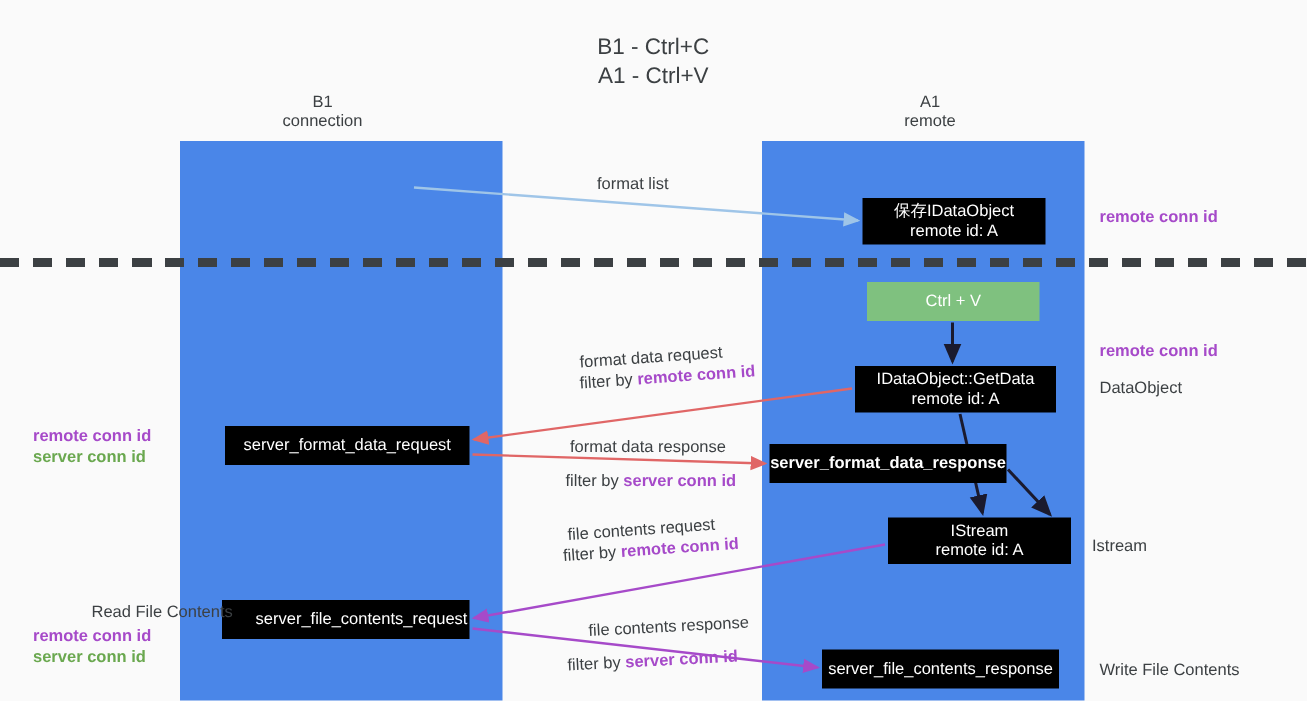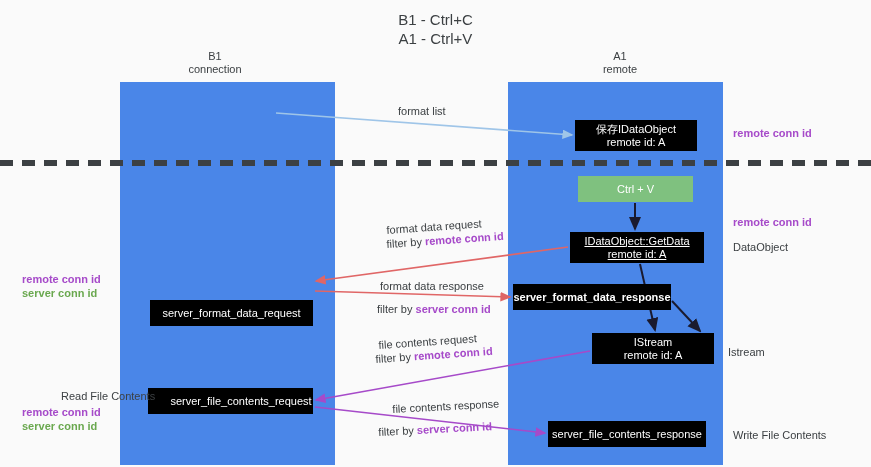--- a/index.html
+++ b/index.html
@@ -4,21 +4,21 @@
 <style>
   html,body{margin:0;padding:0;}
   body{
     width:871px;height:467px;
     background:#fafafa;
     font-family:"Liberation Sans","DejaVu Sans",sans-serif;
     position:relative;
     overflow:hidden;
     color:#3c4043;
   }
-  .stage{position:absolute;left:0;top:4px;width:871px;height:337px;}
+  .stage{position:absolute;left:0;top:16px;width:871px;height:337px;}
 
   
   .title{
     position:absolute;left:0;top:6px;width:871px;
     text-align:center;font-size:15px;line-height:19px;color:#3c4043;
     white-space:pre-line;
   }
 
   
   .lane-head{
@@ -46,22 +46,22 @@
     display:flex;flex-direction:column;align-items:center;justify-content:center;
     text-align:center;color:#ffffff;font-size:11px;line-height:13px;
     white-space:pre-line;padding:3px 6px;
   }
   .node.green{background:#7fc17f;}
   .node.orange{background:#000000;}
 
   #node-ctrl-c{left:160px;top:95px;width:115px;height:27px;}
   #node-save-idataobject{left:575px;top:116px;width:122px;height:31px;}
   #node-ctrl-v{left:578px;top:172px;width:115px;height:26px;}
-  #node-getdata{left:570px;top:228px;width:134px;height:31px;text-decoration:underline;}
-  #node-format-req{left:150px;top:268px;width:163px;height:26px;margin-top:28px;}
+  #node-getdata{left:570px;top:228px;width:134px;height:31px;}
+  #node-format-req{left:150px;top:268px;width:163px;height:26px;}
   #node-format-resp{left:513px;top:280px;width:158px;height:26px;font-weight:bold;}
   #node-istream{left:592px;top:329px;width:122px;height:31px;}
   #node-file-req{left:148px;top:384px;width:165px;height:26px;padding-left:27px;}
   #node-file-resp{left:548px;top:417px;width:158px;height:26px;}
 
   
   .ann{position:absolute;font-size:11px;line-height:14px;white-space:pre-line;}
   .ann.purple{color:#a64ac9;font-weight:bold;}
   .ann.grey{color:#3c4043;}
   .ann-stack{position:absolute;font-size:11px;line-height:14px;}

